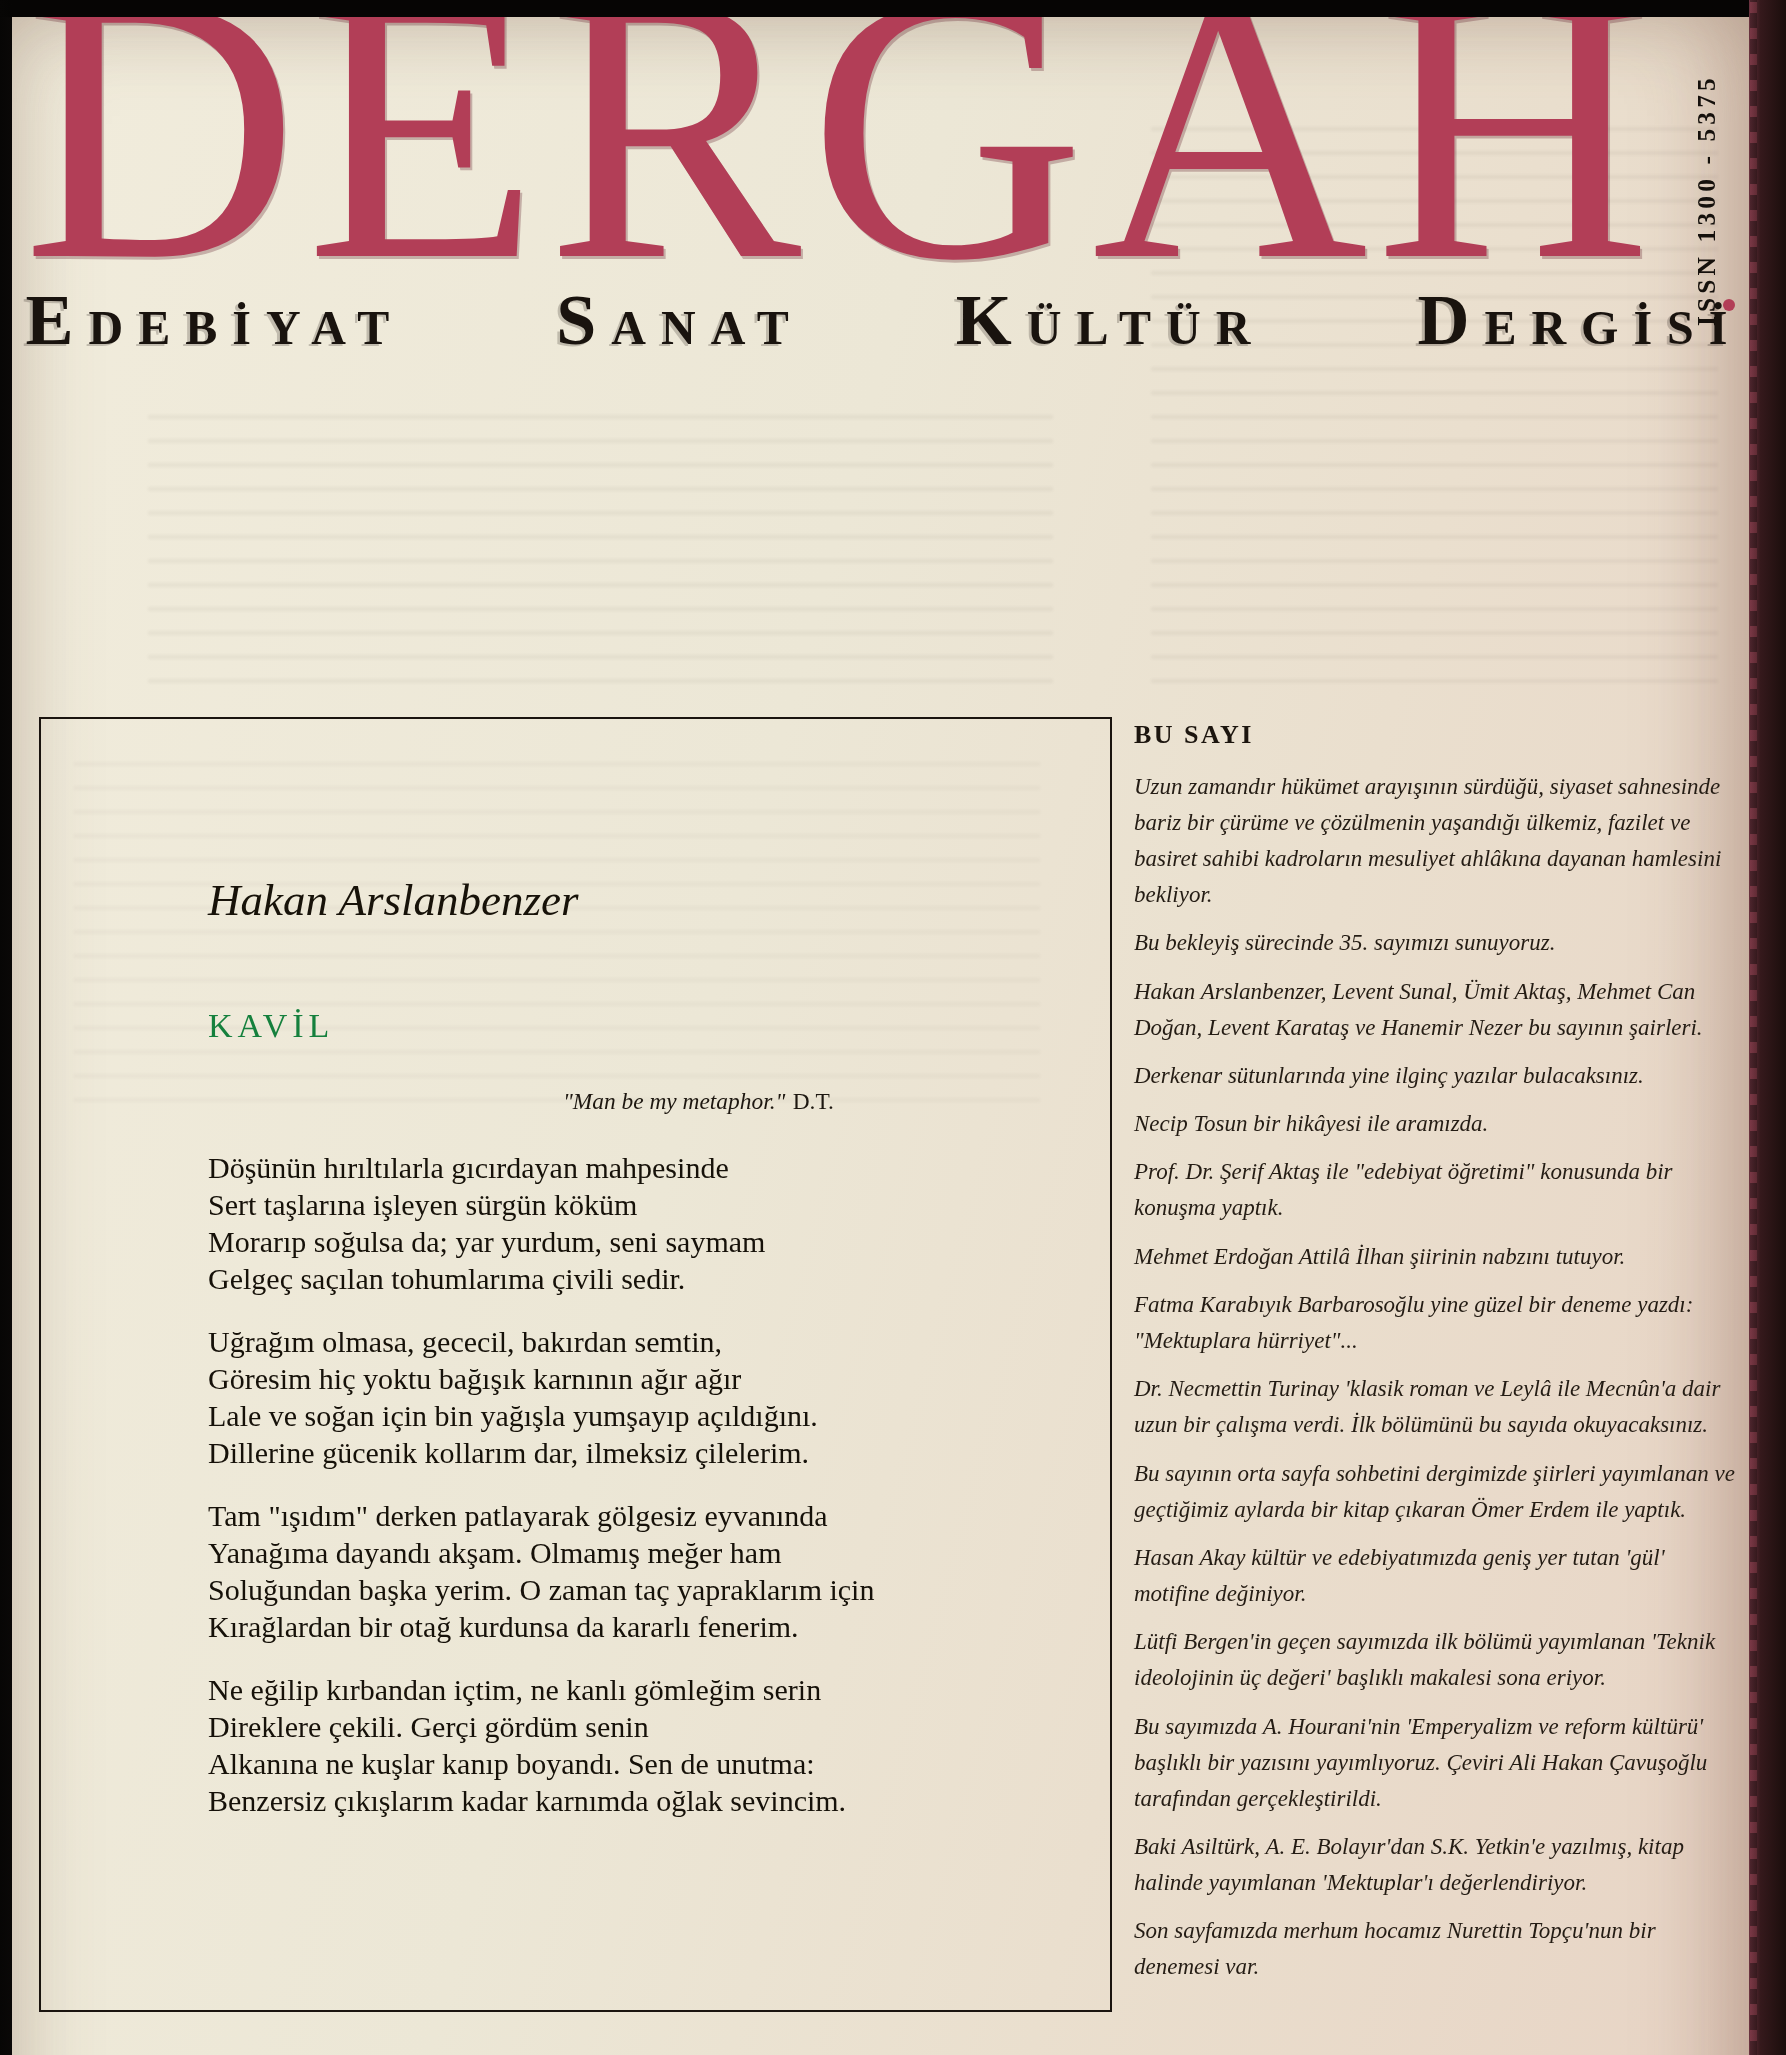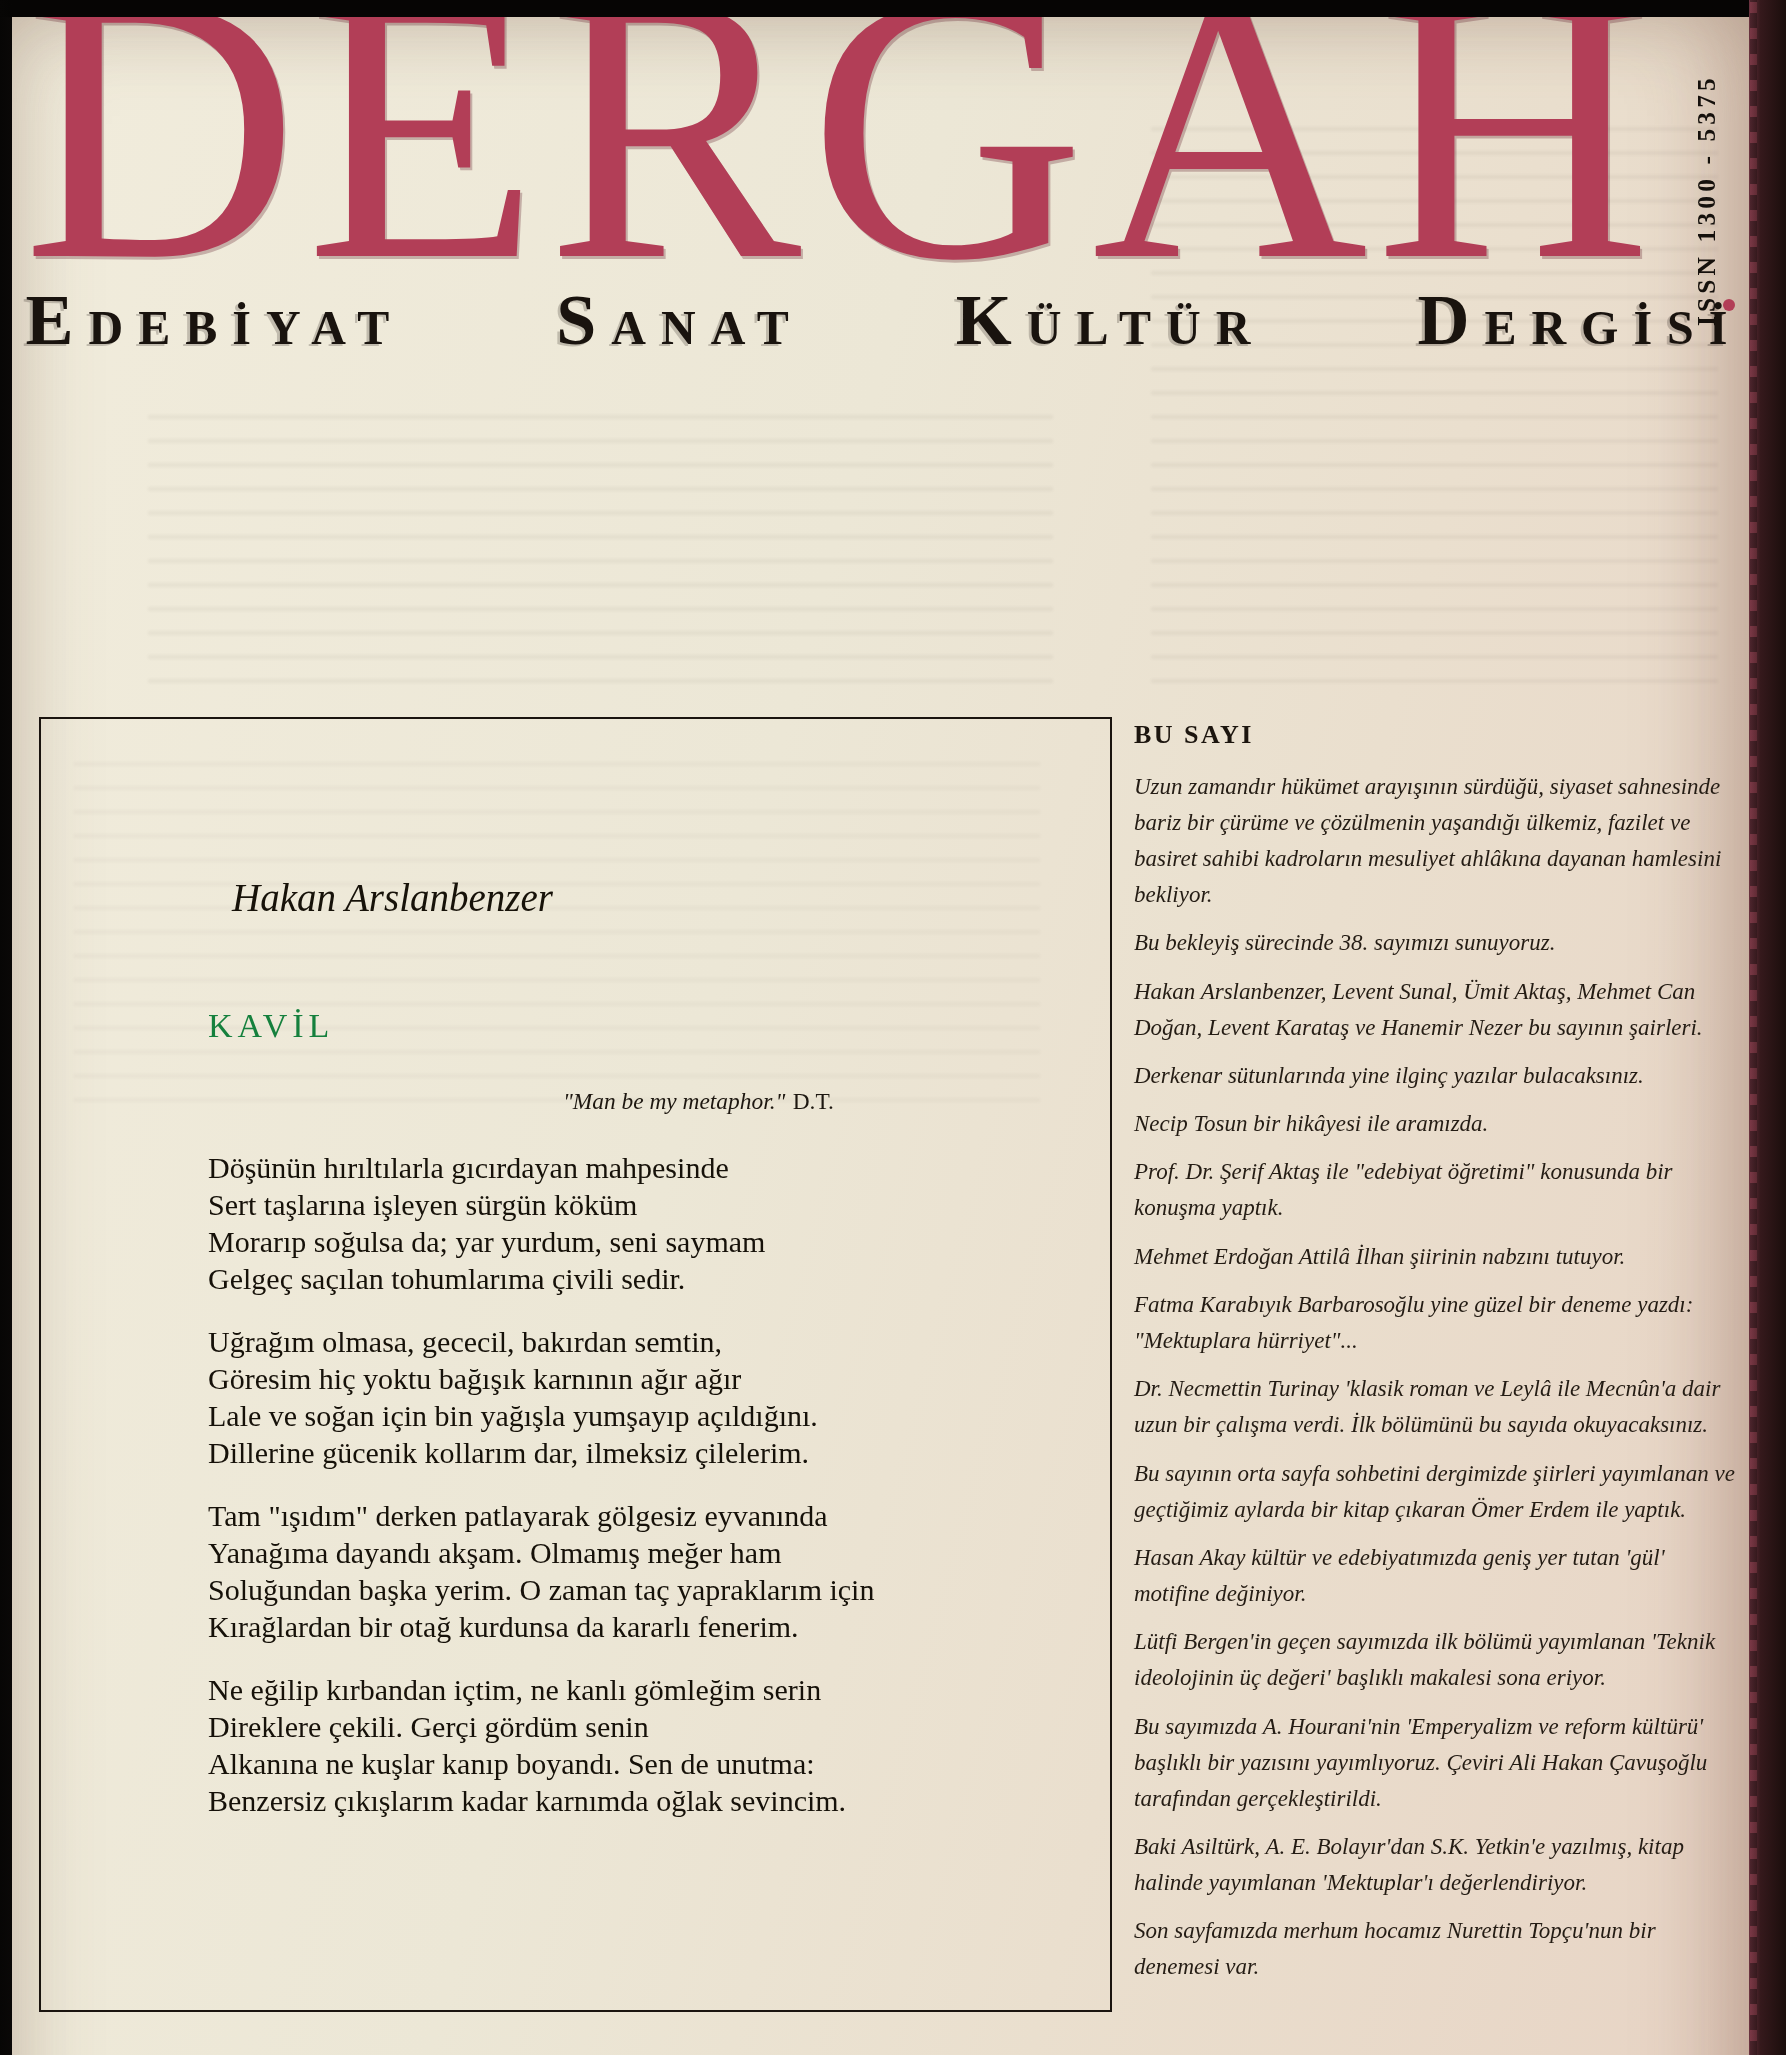--- a/index.html
+++ b/index.html
@@ -25,21 +25,21 @@
   .issn-dot{position:absolute;left:1723px;top:299px;width:12.3px;height:12.3px;border-radius:50%;background:#b23e57;}
 
   .subtitle{position:absolute;left:25.5px;top:284px;width:1717px;line-height:72px;
         text-align:justify;text-align-last:justify;letter-spacing:15px;color:#19130e;font-weight:700;
         text-shadow:-2.9px 2.1px 0 rgba(30,25,20,.22);}
   .subtitle .initial{font-size:72px;}
   .subtitle .rest{font-size:48px;}
 
   
   .poem-box{position:absolute;left:39px;top:717px;width:1069px;height:1291px;border:2.9px solid #1a140f;}
-  .poem-author{position:absolute;left:208px;top:878px;font-style:italic;font-size:39px;line-height:1;color:#171209;margin-left:24px;}
+  .poem-author{position:absolute;left:208px;top:878px;font-style:italic;font-size:45px;line-height:1;color:#171209;}
   .poem-title{position:absolute;left:208px;top:1009px;font-size:34px;line-height:1;letter-spacing:5px;color:#15803d;}
   .poem-epigraph{position:absolute;left:563px;top:1090px;font-size:23.4px;line-height:1;color:#1d1710;}
   .poem-epigraph .q{font-style:italic;}
   .poem-epigraph .a{font-style:normal;margin-left:7.4px;}
   .poem-body{position:absolute;left:208px;top:1149px;font-size:30px;line-height:37px;white-space:nowrap;color:#161109;}
   .stanza{margin:0 0 26px 0;}
 
   
   .this-issue{position:absolute;left:1134px;top:720px;width:608px;}
   .this-issue-heading{font-size:26px;letter-spacing:2.5px;font-weight:600;margin:0 0 19px 0;color:#1c150e;}
@@ -107,21 +107,21 @@
         <div class="line">Direklere çekili. Gerçi gördüm senin</div>
         <div class="line">Alkanına ne kuşlar kanıp boyandı. Sen de unutma:</div>
         <div class="line">Benzersiz çıkışlarım kadar karnımda oğlak sevincim.</div>
       </div>
     </div>
 
   <div class="this-issue">
     <h2 class="this-issue-heading">BU SAYI</h2>
     <div>
         <p class="issue-paragraph"><span>Uzun zamandır hükümet arayışının sürdüğü, siyaset sahnesinde bariz bir çürüme ve çözülmenin yaşandığı ülkemiz, fazilet ve basiret sahibi kadroların mesuliyet ahlâkına dayanan hamlesini bekliyor.</span></p>
-        <p class="issue-paragraph"><span>Bu bekleyiş sürecinde 38. sayımızı sunuyoruz.</span></p>
+        <p class="issue-paragraph"><span>Bu bekleyiş sürecinde 35. sayımızı sunuyoruz.</span></p>
         <p class="issue-paragraph"><span class="b">Hakan Arslanbenzer, Levent Sunal, Ümit Aktaş, Mehmet Can Doğan, Levent Karataş</span><span> ve </span><span class="b">Hanemir Nezer</span><span> bu sayının şairleri.</span></p>
         <p class="issue-paragraph"><span class="b">Derkenar</span><span> sütunlarında yine ilginç yazılar bulacaksınız.</span></p>
         <p class="issue-paragraph"><span class="b">Necip Tosun</span><span> bir hikâyesi ile aramızda.</span></p>
         <p class="issue-paragraph"><span class="b">Prof. Dr. Şerif Aktaş</span><span> ile "edebiyat öğretimi" konusunda bir konuşma yaptık.</span></p>
         <p class="issue-paragraph"><span class="b">Mehmet Erdoğan</span><span> Attilâ İlhan şiirinin nabzını tutuyor.</span></p>
         <p class="issue-paragraph"><span class="b">Fatma Karabıyık Barbarosoğlu</span><span> yine güzel bir deneme yazdı: "Mektuplara hürriyet"...</span></p>
         <p class="issue-paragraph"><span class="b">Dr. Necmettin Turinay</span><span> 'klasik roman ve Leylâ ile Mecnûn'a dair uzun bir çalışma verdi. İlk bölümünü bu sayıda okuyacaksınız.</span></p>
         <p class="issue-paragraph"><span>Bu sayının orta sayfa sohbetini dergimizde şiirleri yayımlanan ve geçtiğimiz aylarda bir kitap çıkaran </span><span class="b">Ömer Erdem</span><span> ile yaptık.</span></p>
         <p class="issue-paragraph"><span class="b">Hasan Akay</span><span> kültür ve edebiyatımızda geniş yer tutan 'gül' motifine değiniyor.</span></p>
         <p class="issue-paragraph"><span class="b">Lütfi Bergen</span><span>'in geçen sayımızda ilk bölümü yayımlanan 'Teknik ideolojinin üç değeri' başlıklı makalesi sona eriyor.</span></p>

